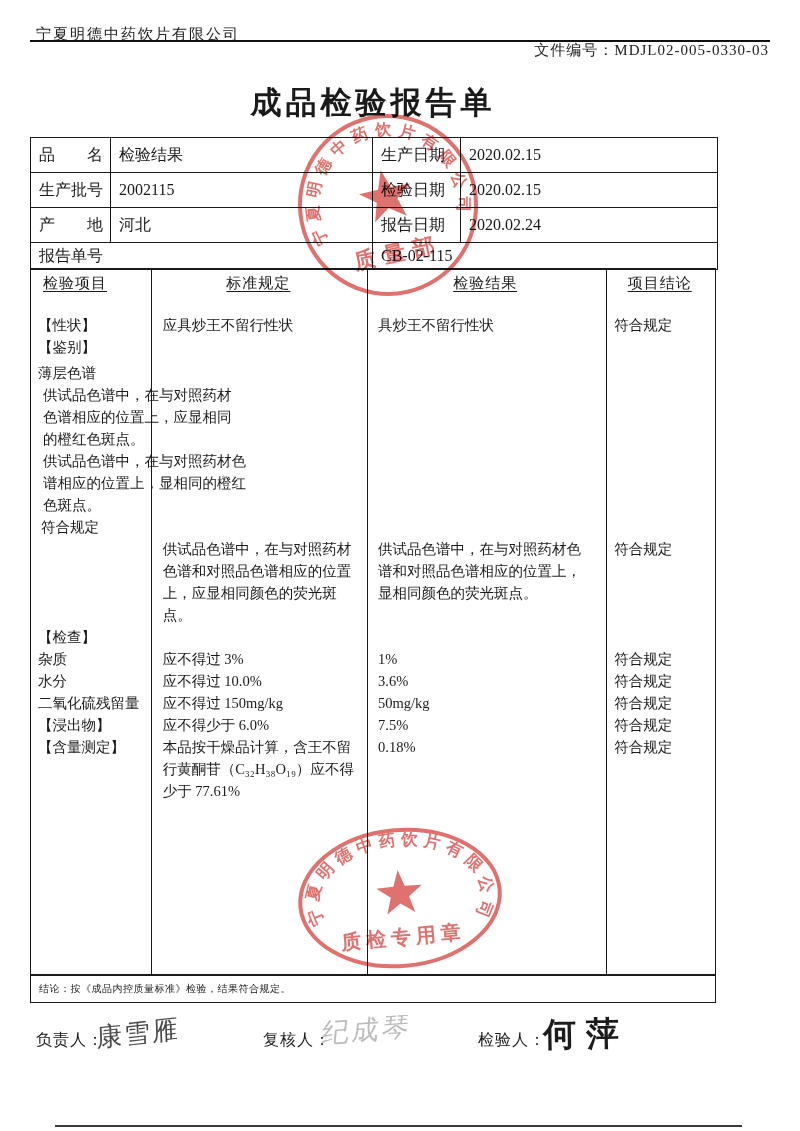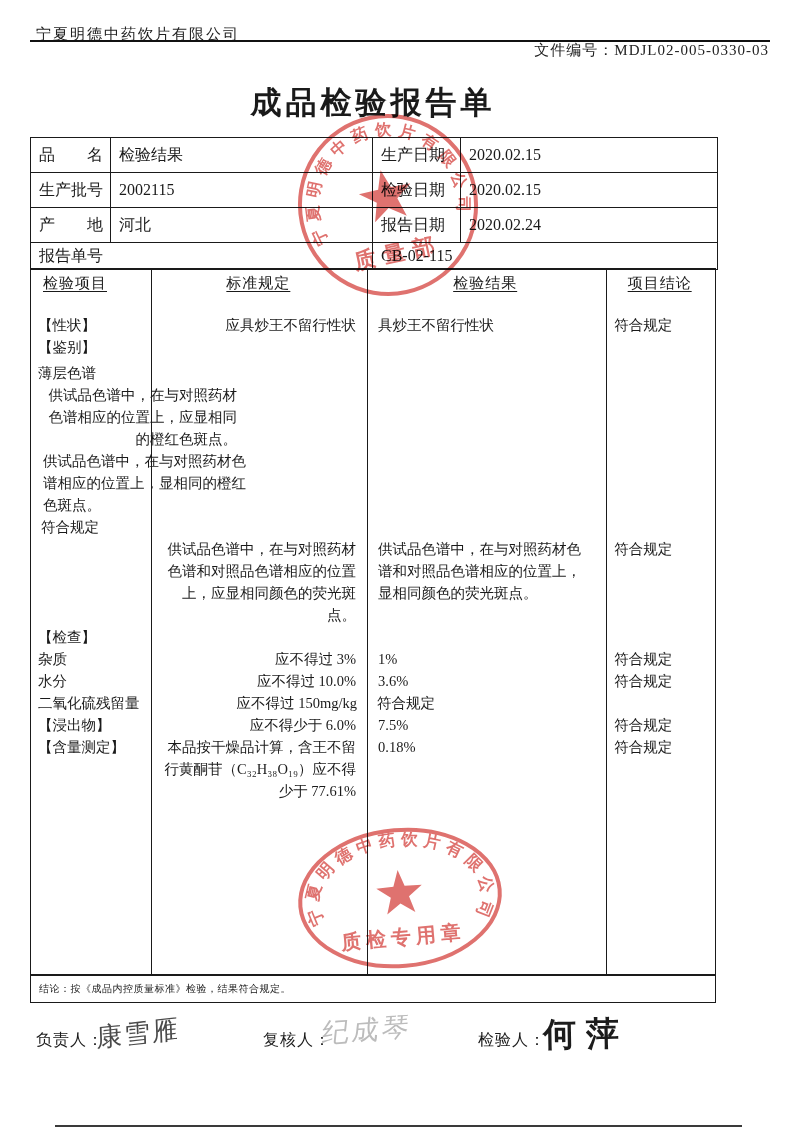--- a/index.html
+++ b/index.html
@@ -32,21 +32,21 @@
   .main-table{position:absolute;left:30px;top:268px;width:686px;height:707px;
       border:1px solid #1a1a1a;box-sizing:border-box;font-size:14.5px;}
   .vline{position:absolute;top:0;bottom:0;width:1px;background:#1a1a1a;}
   .v1{left:120px;}.v2{left:336px;}.v3{left:575px;}
   .mt-header{display:flex;height:26px;padding-top:5px;box-sizing:content-box;}
   .mt-header span{display:block;text-align:center;text-decoration:underline;text-underline-offset:3px;letter-spacing:1px;font-size:15px;}
   .h1{width:120px;text-align:left !important;padding-left:12px;box-sizing:border-box;}
   .h2{width:216px;}.h3{width:239px;}.h4{width:111px;}
   .mrow{display:flex;line-height:22px;}
   .c1{width:120px;padding-left:7px;box-sizing:border-box;}
-  .c2{width:216px;padding:0 10px 0 12px;box-sizing:border-box;text-align:right;}
+  .c2{width:216px;padding:0 10px 0 12px;box-sizing:border-box;}
   .c3{width:239px;padding:0 10px 0 12px;box-sizing:border-box;}
   .c4{width:111px;padding-left:10px;box-sizing:border-box;}
   .sp14{margin-top:14px;}
   .sp4{margin-top:4px;flex-direction:column;}
   
   .conclusion{position:absolute;left:30px;top:975px;width:686px;height:28px;
       border:1px solid #1a1a1a;box-sizing:border-box;display:flex;align-items:center;
       padding-left:8px;font-size:10px;letter-spacing:0.5px;}
   
   .sig-label{position:absolute;top:1030px;font-size:16px;letter-spacing:1px;}
@@ -146,20 +146,21 @@
     </div>
     <div class="mrow">
       <div class="c1">水分</div>
       <div class="c2">应不得过 10.0%</div>
       <div class="c3">3.6%</div>
       <div class="c4">符合规定</div>
     </div>
     <div class="mrow">
       <div class="c1">二氧化硫残留量</div>
       <div class="c2">应不得过 150mg/kg</div>
+      <div class="c3">50mg/kg</div>
       <div class="c4">符合规定</div>
     </div>
     <div class="mrow">
       <div class="c1">【浸出物】</div>
       <div class="c2">应不得少于 6.0%</div>
       <div class="c3">7.5%</div>
       <div class="c4">符合规定</div>
     </div>
     <div class="mrow">
       <div class="c1">【含量测定】</div>

